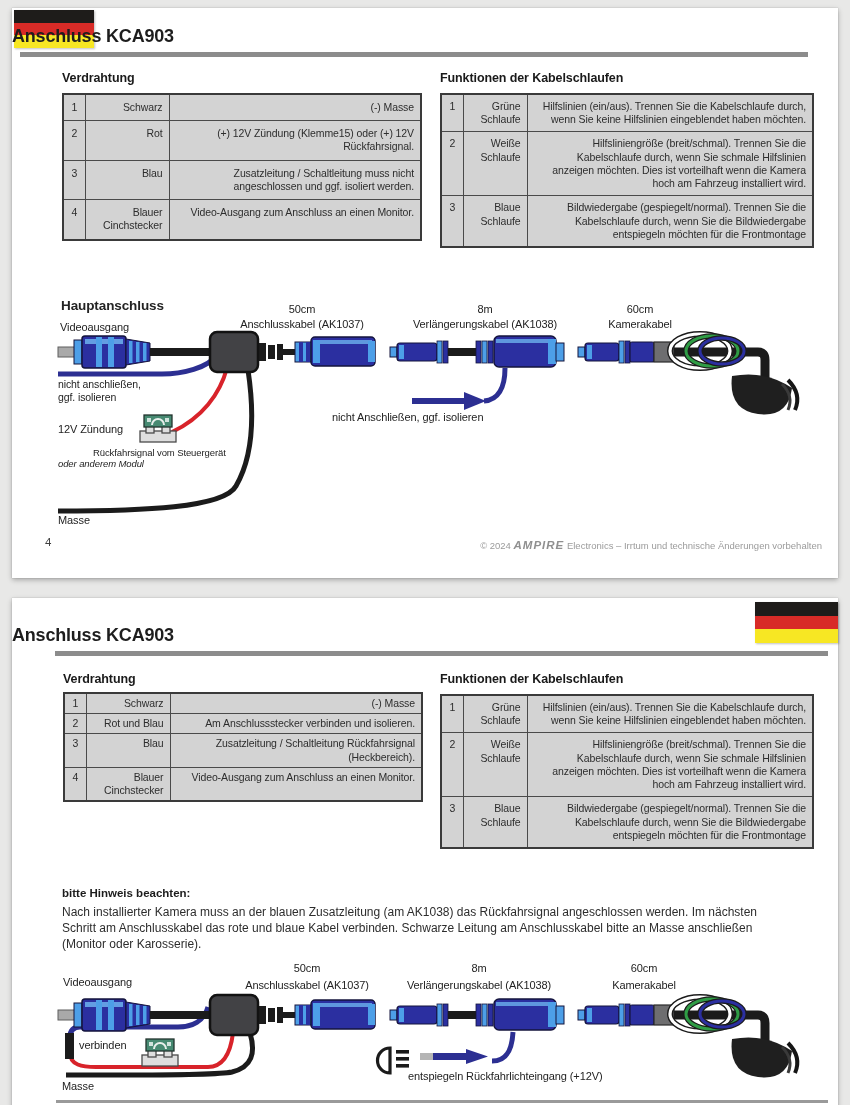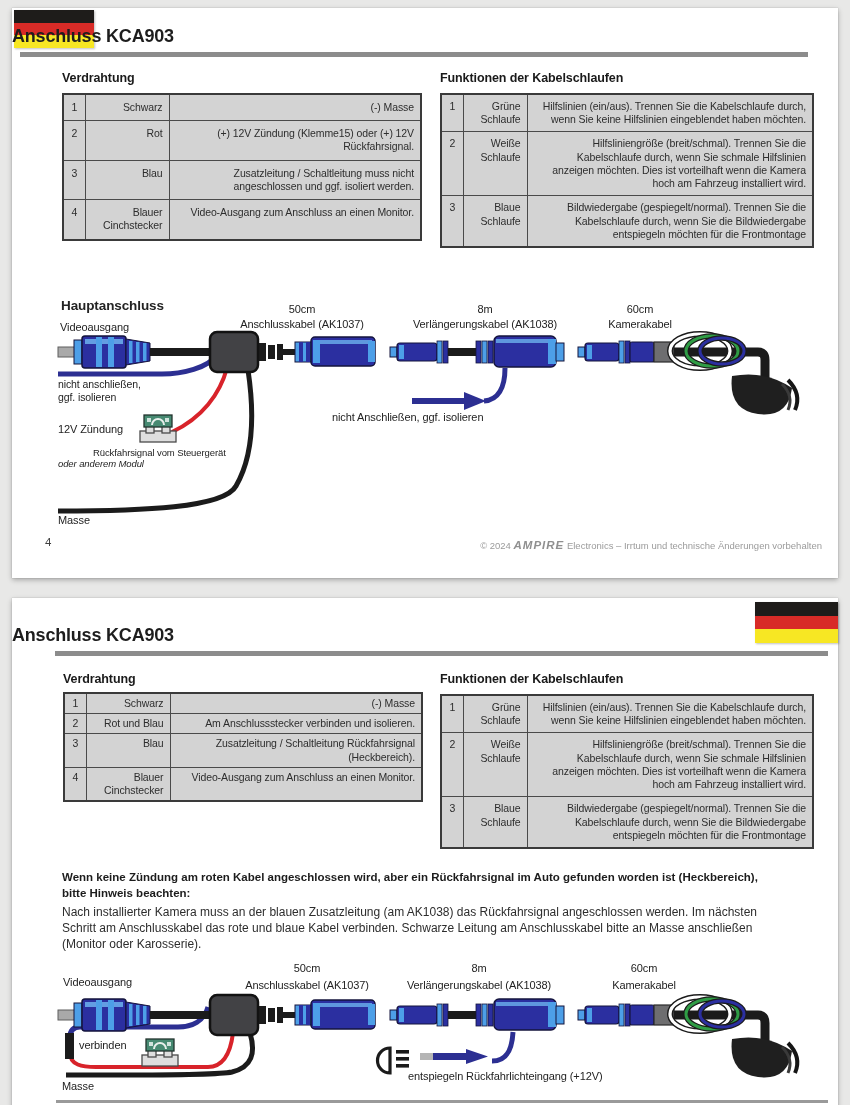--- a/index.html
+++ b/index.html
@@ -302,21 +302,20 @@
       <td>Hilfsliniengröße (breit/schmal). Trennen Sie die Kabelschlaufe durch, wenn Sie schmale Hilfslinien anzeigen möchten. Dies ist vorteilhaft wenn die Kamera hoch am Fahrzeug installiert wird.</td>
     </tr>
     <tr>
       <td class="num">3</td>
       <td>Blaue Schlaufe</td>
       <td>Bildwiedergabe (gespiegelt/normal). Trennen Sie die Kabelschlaufe durch, wenn Sie die Bildwiedergabe entspiegeln möchten für die Frontmontage</td>
     </tr>
   </tbody>
     </table>
 
-  <div class="note-h" style="left:50px;top:271px;">Wenn keine Zündung am roten Kabel angeschlossen wird, aber ein Rückfahrsignal im Auto gefunden worden ist (Heckbereich),</div>
   <div class="note-h" style="left:50px;top:287px;">bitte Hinweis beachten:</div>
   <div class="note-b" style="left:50px;top:306px;">Nach installierter Kamera muss an der blauen Zusatzleitung (am AK1038) das Rückfahrsignal angeschlossen werden. Im nächsten</div>
   <div class="note-b" style="left:50px;top:322px;">Schritt am Anschlusskabel das rote und blaue Kabel verbinden. Schwarze Leitung am Anschlusskabel bitte an Masse anschließen</div>
   <div class="note-b" style="left:50px;top:338px;">(Monitor oder Karosserie).</div>
 
   <div class="diagram" style="top:355px;height:152px;">
     <svg width="826" height="152" viewBox="0 0 826 152">
       <path d="M196,54 C192,68 180,74 166,74 L68,74 Q58,74 58,84 L58,92" stroke="#2c2f92" stroke-width="5" fill="none"></path>
       <path d="M58,100 C58,112 70,114 84,114 L196,114 C213,114 219,96 221,80" stroke="#d8232a" stroke-width="4" fill="none"></path>
       <rect x="53" y="80" width="9" height="26" fill="#1b1b1b"></rect>

